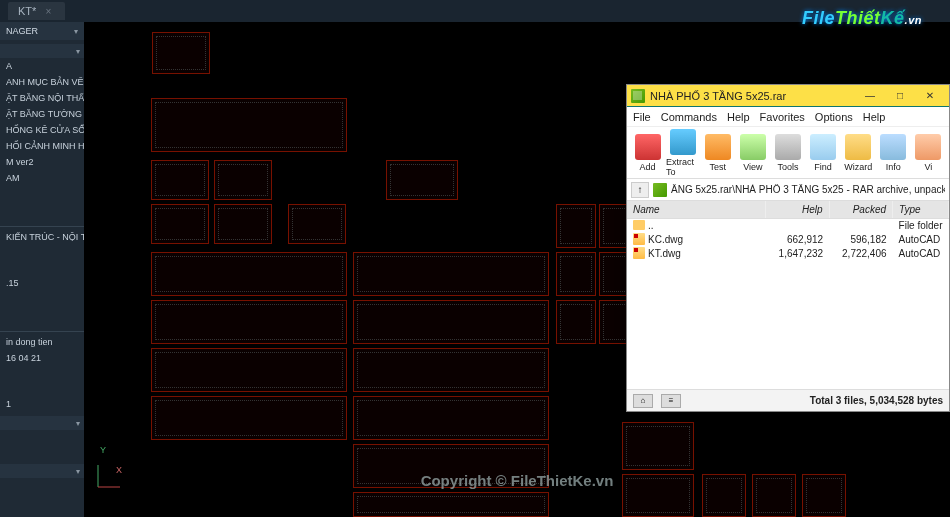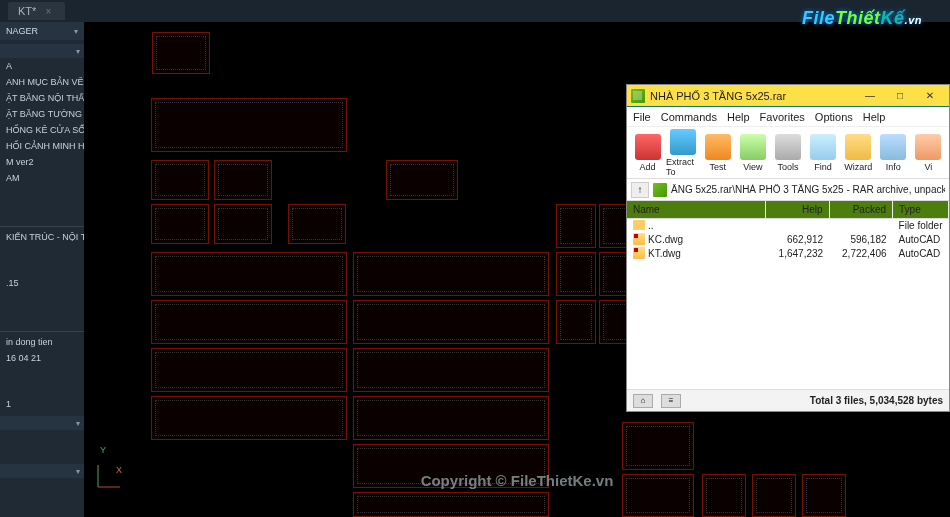--- a/index.html
+++ b/index.html
@@ -50,21 +50,21 @@
 .ic-find { background: linear-gradient(#cef,#9ce); border-radius:50%; }
 .ic-wiz { background: linear-gradient(#fd8,#eb4); }
 .ic-info { background: linear-gradient(#bdf,#8bd); border-radius:50%; }
 .ic-vir { background: linear-gradient(#fca,#e96); }
 .winrar .pathbar { height: 22px; background: #fff; display: flex; align-items: center; padding: 0 4px; border-bottom: 1px solid #ddd; gap:4px; }
 .winrar .pathbar .up { width:18px; height:16px; background:#eee; border:1px solid #ccc; font-size:10px; display:flex; align-items:center; justify-content:center; }
 .winrar .pathbar .pico { width:14px; height:14px; background: linear-gradient(135deg,#7b2,#490); border-radius:1px; }
 .winrar .pathbar .path { flex:1; font-size: 10px; color:#222; white-space:nowrap; overflow:hidden; }
 .filelist { height: 186px; background: #fff; overflow: hidden; }
 .filelist table { width: 100%; border-collapse: collapse; font-size: 10px; }
-.filelist th { text-align: left; font-weight: normal; padding: 3px 6px; border-bottom: 1px solid #ddd; border-right: 1px solid #eee; background:#4d7c0f; color:#222; }
+.filelist th { text-align: left; font-weight: normal; padding: 3px 6px; border-bottom: 1px solid #ddd; border-right: 1px solid #eee; background:#e5e5e5; color:#222;font-style:italic; }
 .filelist td { padding: 1px 6px; color:#222; white-space:nowrap; }
 .filelist .num { text-align: right; }
 .filelist .fico { display:inline-block; width:12px; height:12px; background:linear-gradient(#fd8,#fb4); border-radius:1px; margin-right:3px; vertical-align:-2px; position:relative; }
 .filelist .fico::after{content:"";position:absolute;top:1px;left:1px;width:4px;height:4px;background:#c00;}
 .filelist .dico { display:inline-block; width:12px; height:10px; background:#fc6; border-radius:1px; margin-right:3px; vertical-align:-1px; }
 .statusbar { position:absolute; left:0; right:0; bottom:0; height:22px; background:#f3f3f3; border-top:1px solid #ddd; display:flex; align-items:center; padding:0 6px; gap:8px; }
 .statusbar .drv { width:20px; height:14px; background:#ddd; border:1px solid #aaa; font-size:8px; display:flex; align-items:center; justify-content:center; }
 .statusbar .stat { flex:1; text-align:right; font-size:10px; color:#222;font-weight:bold; }
 
 

